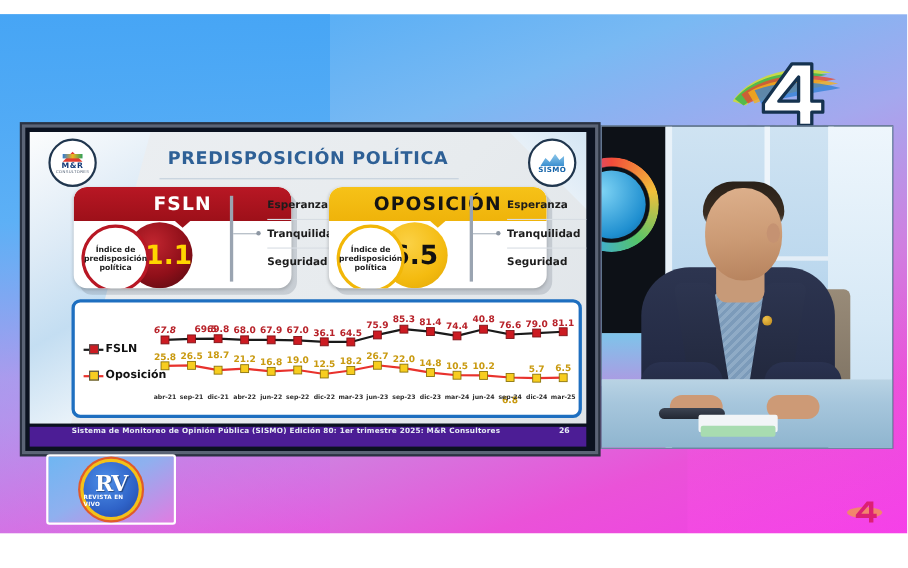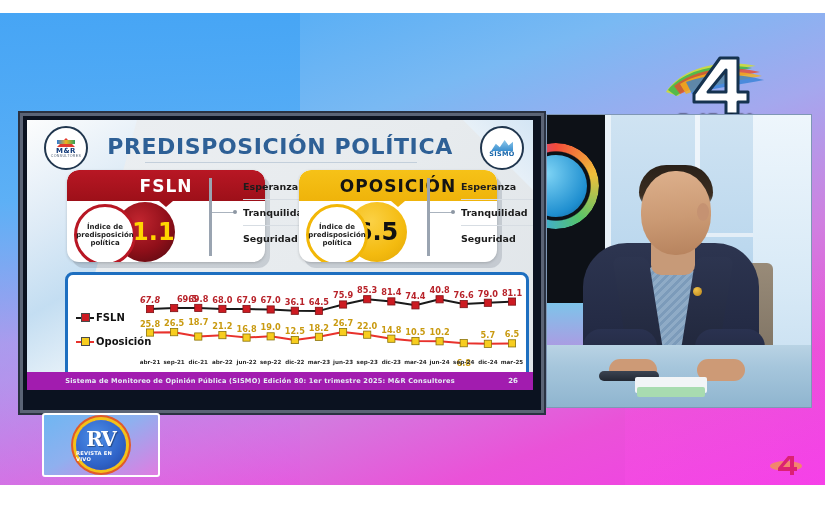--- a/index.html
+++ b/index.html
@@ -102,21 +102,21 @@
     background:linear-gradient(90deg,#2e7bd6,#f2b21c,#2fa05a);}
   .mr-txt{font-size:7px;font-weight:bold;color:#123a78;letter-spacing:.5px;font-family:"DejaVu Sans",sans-serif;}
   .mr-sub{font-size:3.6px;color:#4b5b70;letter-spacing:.3px;}
   .sismo-wrap{text-align:center;line-height:1;}
   .sismo-ico{width:22px;height:13px;margin:0 auto;
     background:linear-gradient(180deg,#9fd3ef,#3a8fd0);
     clip-path:polygon(0 100%,22% 42%,40% 70%,62% 14%,80% 56%,100% 26%,100% 100%);}
   .sismo-txt{font-size:6.5px;font-weight:bold;color:#1463a8;letter-spacing:.3px;font-family:"DejaVu Sans",sans-serif;}
 
   .slide-title{position:absolute;left:0;right:0;top:14px;text-align:center;
-    font-size:22px;font-weight:bold;letter-spacing:.6px;color:#2e6096;
+    font-size:16px;font-weight:bold;letter-spacing:.6px;color:#2e6096;
     font-family:"DejaVu Sans",sans-serif;}
   .title-rule{position:absolute;left:118px;top:42px;width:272px;height:1px;background:#c3cfdb;}
 
   
   .card{position:absolute;top:50px;width:205px;height:98px;}
   .card-shadow{position:absolute;left:5px;top:6px;width:198px;height:92px;border-radius:12px;background:rgba(120,130,145,.28);}
   .card-body{position:absolute;left:0;top:0;width:198px;height:92px;border-radius:12px;background:#ffffff;
     box-shadow:0 1px 3px rgba(0,0,0,.18);overflow:hidden;}
   .card-head{position:absolute;left:0;top:0;width:198px;height:31px;border-radius:12px 12px 0 0;
     display:flex;align-items:center;justify-content:center;
@@ -172,22 +172,22 @@
 
   .plot{position:absolute;left:72px;top:2px;width:382px;height:100px;}
   .plot svg{position:absolute;left:0;top:0;width:382px;height:76px;}
   .lbl{position:absolute;font-size:8.2px;font-weight:bold;font-family:"DejaVu Sans",sans-serif;
     transform:translateX(-50%);white-space:nowrap;}
   .lbl-f{color:#b8232a;}
   .lbl-o{color:#c99a10;}
   .xlab{position:absolute;top:82px;font-size:5.6px;font-weight:bold;color:#2b2b2b;
     font-family:"DejaVu Sans",sans-serif;transform:translateX(-50%);white-space:nowrap;}
 
-  .slide-foot{position:absolute;left:4px;bottom:20px;width:506px;height:18px;background:#a21caf;
-    display:flex;align-items:center;}
+  .slide-foot{position:absolute;left:4px;bottom:4px;width:506px;height:18px;background:#4c1d95;
+    display:flex;}
   .foot-txt{flex:1;text-align:center;font-size:6.6px;font-weight:bold;color:#e6ecf5;letter-spacing:.2px;
     font-family:"DejaVu Sans",sans-serif;}
   .foot-num{width:40px;text-align:center;font-size:7px;font-weight:bold;color:#e6ecf5;
     font-family:"DejaVu Sans",sans-serif;}
 
   
   .rvbug{position:absolute;left:42px;top:413px;width:114px;height:60px;
     background:linear-gradient(150deg,#6fb6f2 0%,#8fb0ef 45%,#e07ce2 100%);
     border:2px solid #ffffff;border-radius:3px;display:flex;align-items:center;justify-content:center;}
   .rvcircle{width:50px;height:50px;border-radius:50%;position:relative;

